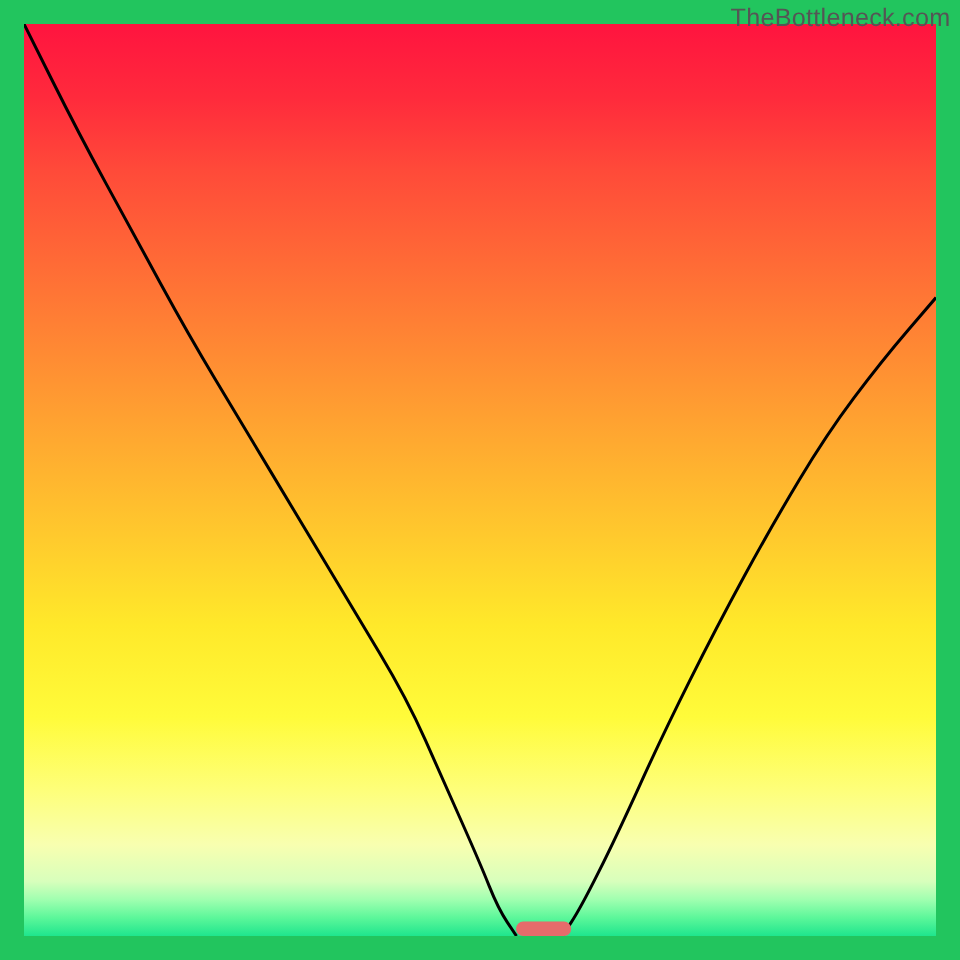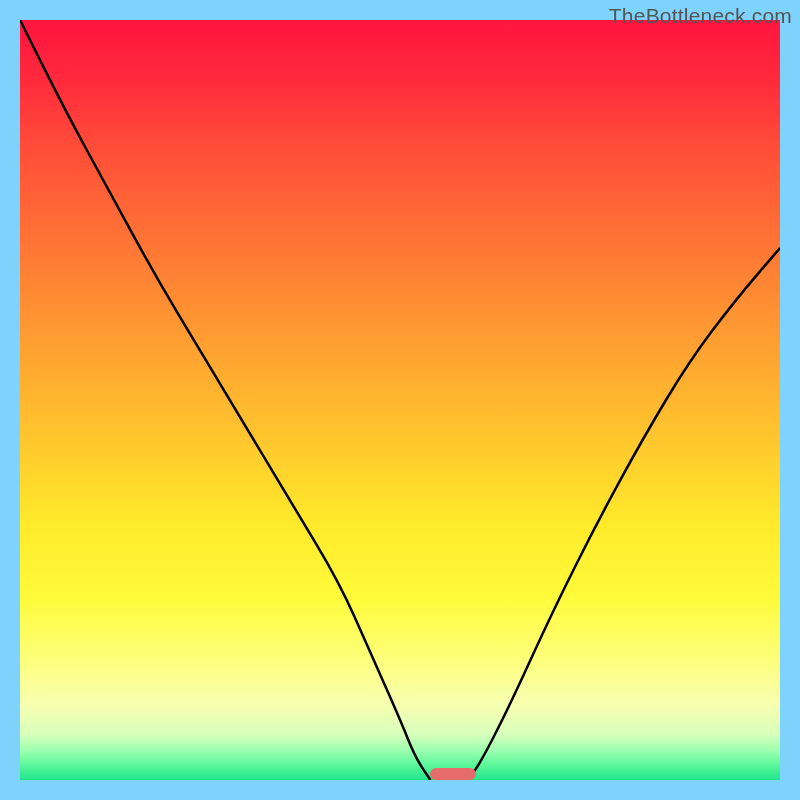--- a/index.html
+++ b/index.html
@@ -1,17 +1,17 @@
 <!DOCTYPE html>
 <html><head>
 <meta charset="utf-8">
 <style>
 * { margin: 0; padding: 0; box-sizing: border-box; }
 body { width: 800px; height: 800px; overflow: hidden; font-family: Arial, sans-serif; position: relative; background: #000; }
-.frame { position: absolute; top: 0; left: 0; width: 800px; height: 800px; background: #7dd3fc; }
+.frame { position: absolute; top: 0; left: 0; width: 800px; height: 800px; background: #22c55e; }
 .plot-area { position: absolute; top: 20px; left: 20px; width: 760px; height: 760px; }
 .gradient-bg { position: absolute; inset: 0; background: linear-gradient(to bottom,
   #ff143f 0%,
   #ff2a3c 8%,
   #ff4a39 16%,
   #ff6a36 26%,
   #ff8a33 36%,
   #ffaa30 46%,
   #ffc92d 56%,
   #ffe92a 66%,

